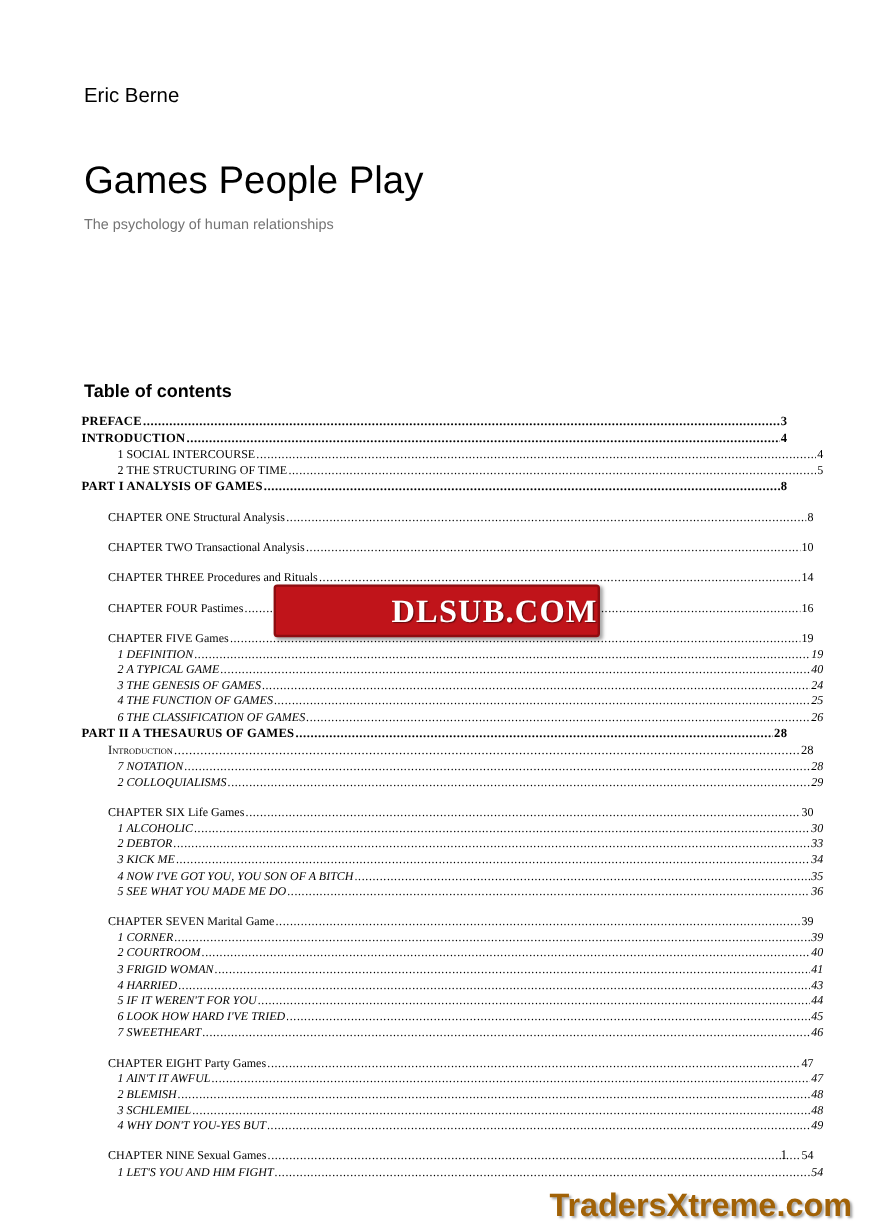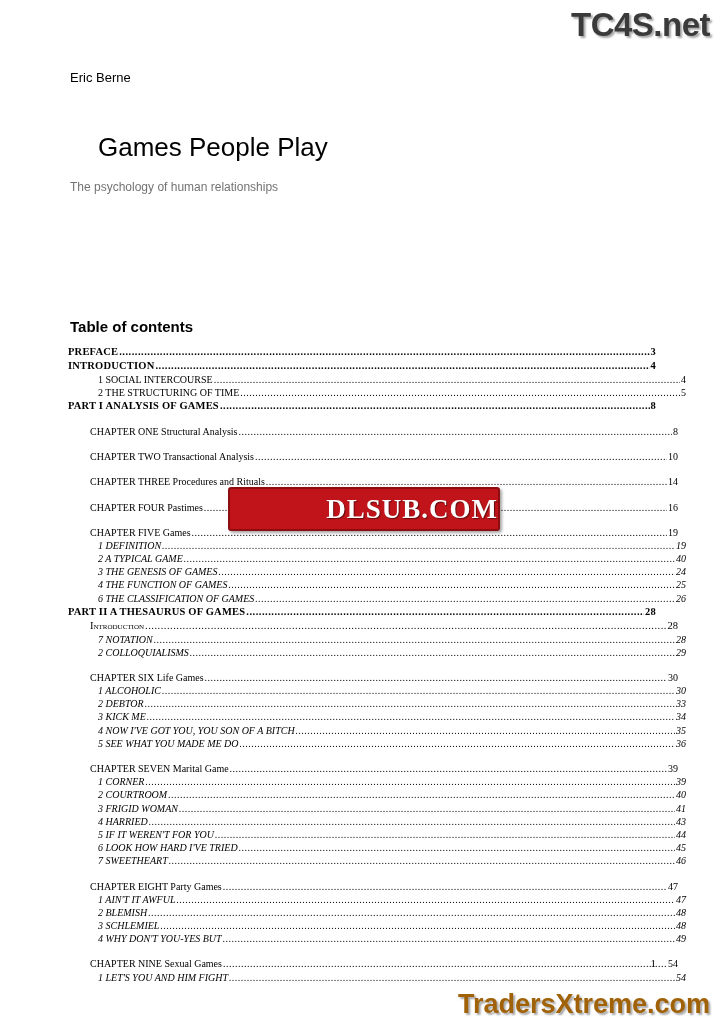--- a/index.html
+++ b/index.html
@@ -65,31 +65,30 @@
     letter-spacing: 1px;
     text-shadow: 1px 1px 1px rgba(0,0,0,0.5);
   }
 
   
   .author {
     position: absolute;
     left: 70px;
     top: 70px;
     font-family: "Liberation Sans", sans-serif;
-    font-size: 13px;
+    font-size: 17px;
     color: #000;
   }
   .book-title {
     position: absolute;
     left: 70px;
     top: 132px;
     font-family: "Liberation Sans", sans-serif;
-    font-size: 26px;
-    color: #000;
-    margin-left: 28px;
+    font-size: 32px;
+    color: #000;
   }
   .book-subtitle {
     position: absolute;
     left: 70px;
     top: 180px;
     font-family: "Liberation Sans", sans-serif;
     font-size: 12px;
     color: #737373;
   }
   .toc-heading {
@@ -149,21 +148,20 @@
     font-family: "Liberation Serif", serif;
     font-size: 11px;
     color: #000;
   }
 </style>
 </head>
 <body>
 
 <div class="page">
 
-  <div class="wm-top">TC4S.net</div>
 
   <div class="author">Eric Berne</div>
   <div class="book-title">Games People Play</div>
   <div class="book-subtitle">The psychology of human relationships</div>
   <div class="toc-heading">Table of contents</div>
 
   <div class="toc" id="toc-list">
       <div class="toc-row lvl0">
         <span class="txt">PREFACE</span>
         <span class="dots">........................................................................................................................................................................................................</span>

